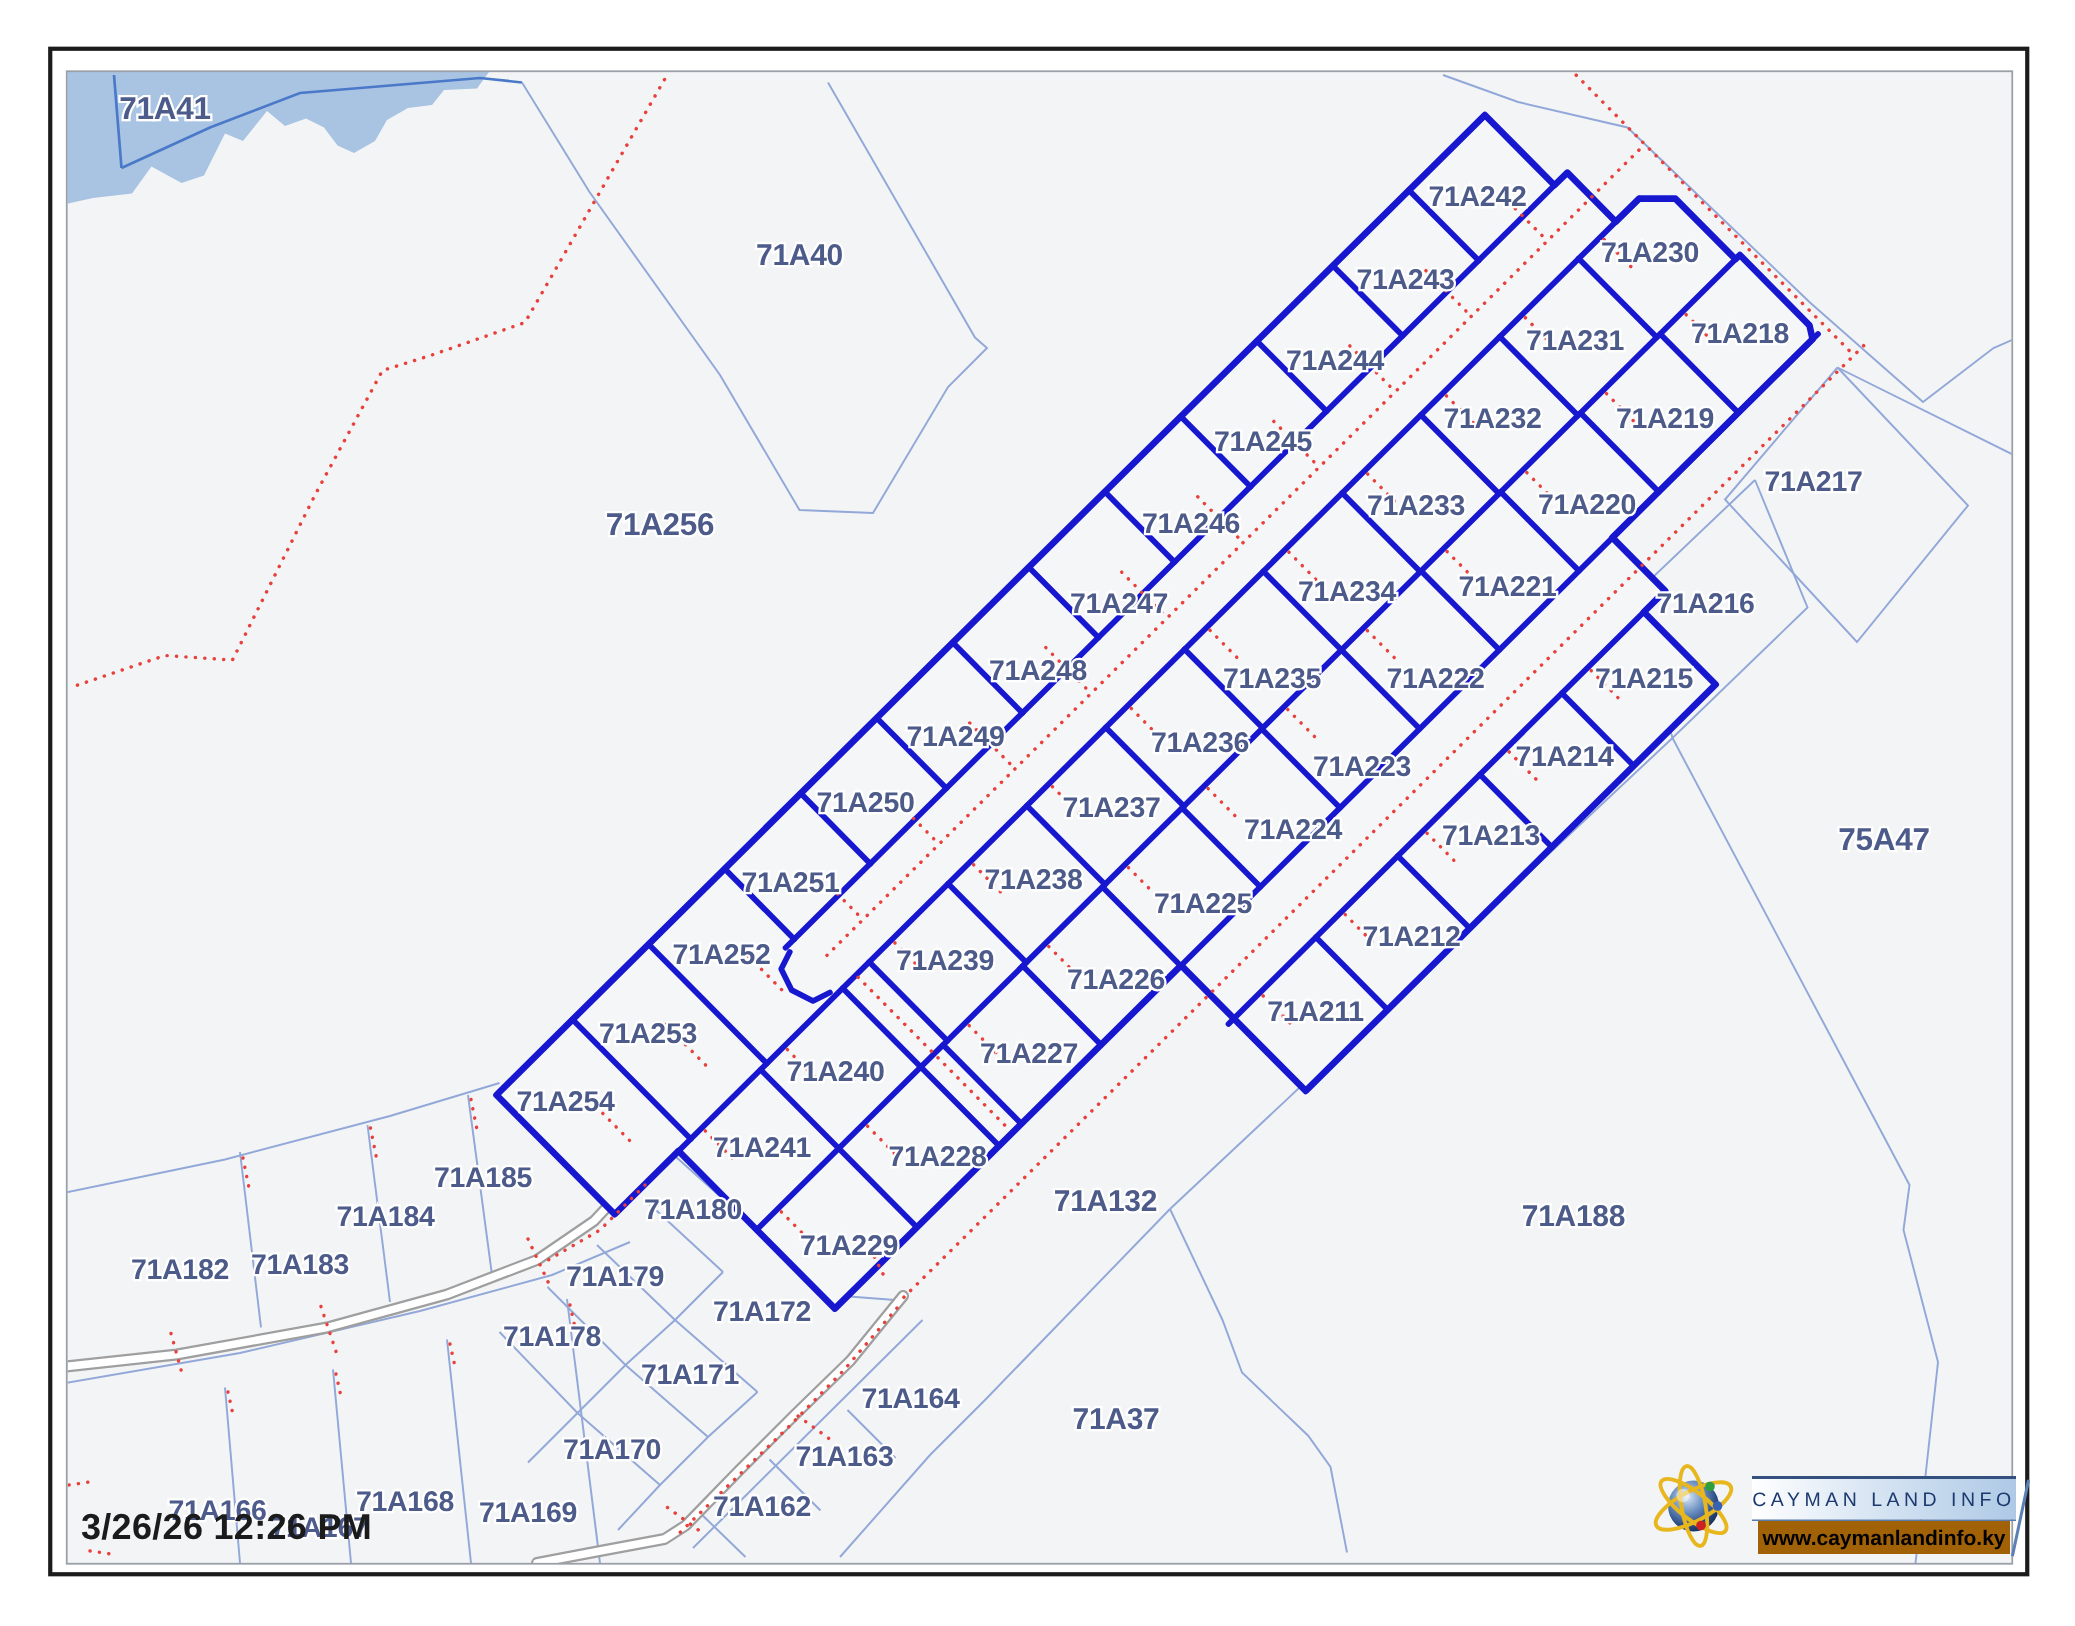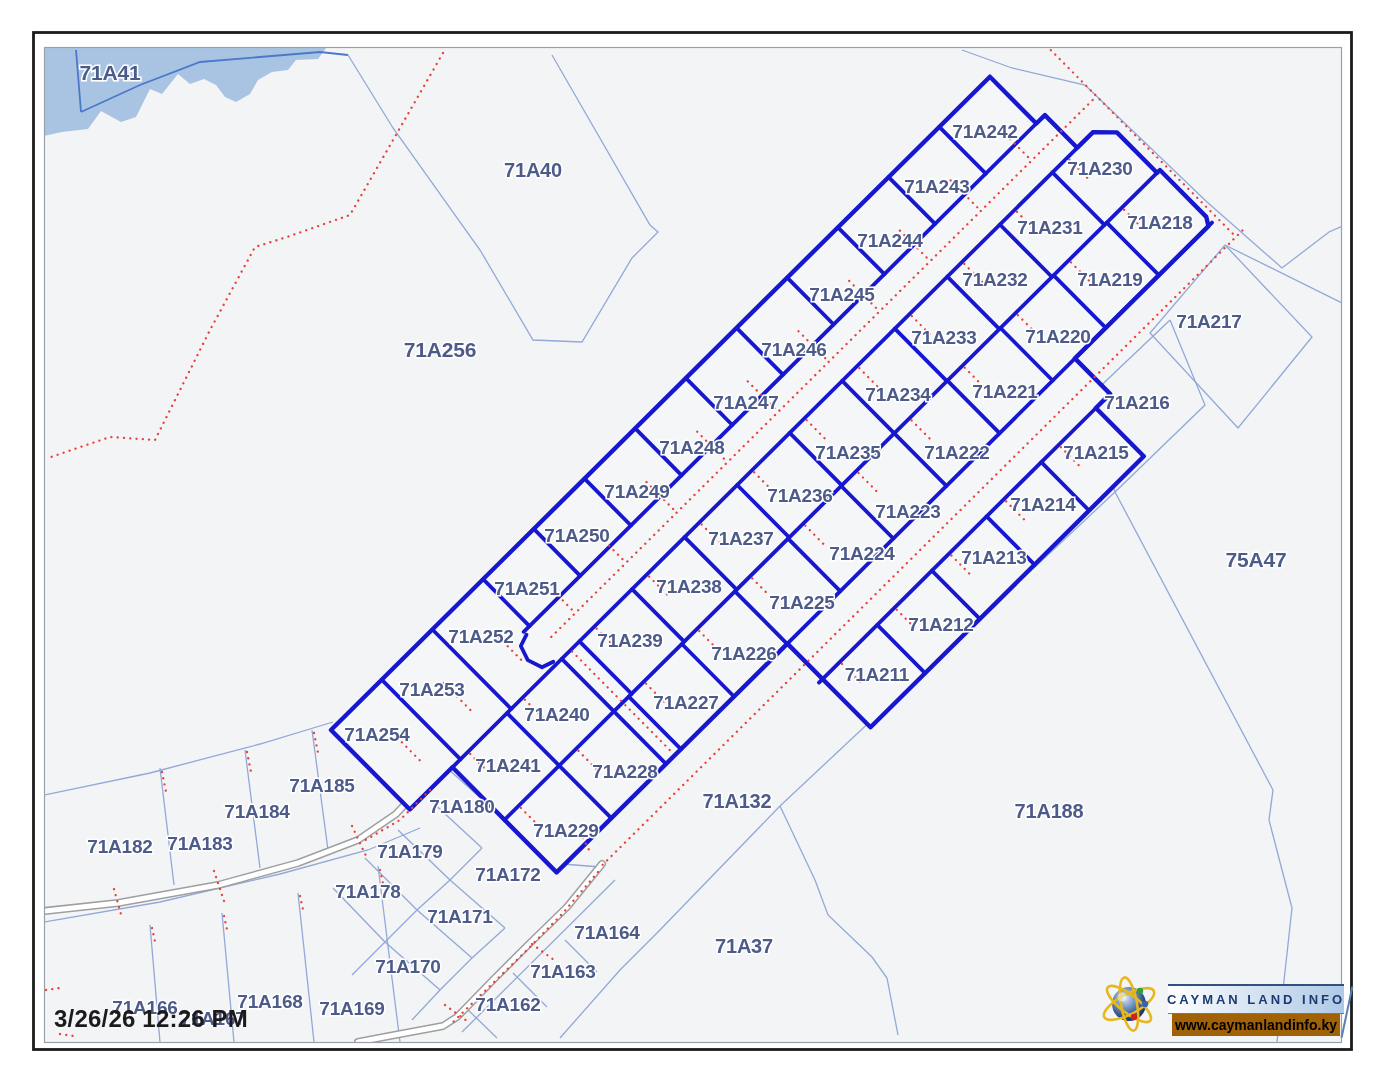--- a/index.html
+++ b/index.html
@@ -4,21 +4,21 @@
 <style>
   html,body{margin:0;padding:0;background:#ffffff;font-family:"Liberation Sans",sans-serif;}
   #stage{position:relative;width:1383px;height:1084px;background:#ffffff;overflow:hidden;}
   #mapsvg{position:absolute;left:0;top:0;}
   #timestamp{position:absolute;left:54px;top:1005px;font-size:24px;font-weight:600;color:#1b1b1b;letter-spacing:.2px;}
   #logo{position:absolute;left:1096px;top:964px;width:254px;height:84px;}
   #logo .band{position:absolute;left:72px;top:20px;width:176px;height:27px;
     background:linear-gradient(90deg,#ffffff 0%,#dce8f4 40%,#aec9e6 100%);
     border-top:2px solid #34507e;border-bottom:1px solid #5a7bab;
     display:flex;align-items:center;justify-content:center;
-    color:#1c3a70;font-weight:bold;font-size:13px;letter-spacing:3px;white-space:nowrap;}
+    color:#1c3a70;font-weight:normal;font-size:13px;letter-spacing:3px;white-space:nowrap;}
   #logo .url{position:absolute;left:76px;top:50px;width:168px;height:22px;background:#a16207;
     display:flex;align-items:center;justify-content:center;
     color:#000000;font-weight:bold;font-size:14px;white-space:nowrap;}
   #logo .slash{position:absolute;left:250px;top:22px;width:2px;height:52px;background:#5c7fb5;transform:rotate(12deg);}
   #logo svg{position:absolute;left:0;top:0;}
 </style>
 </head>
 <body>
 
 <div id="stage">

